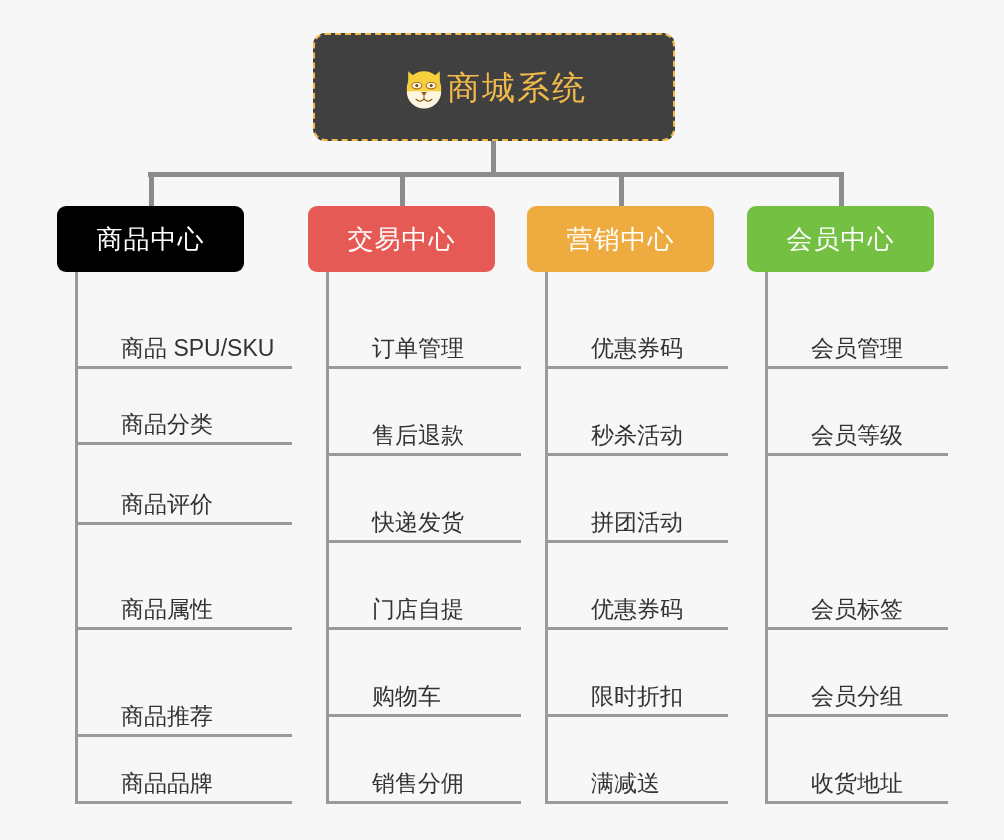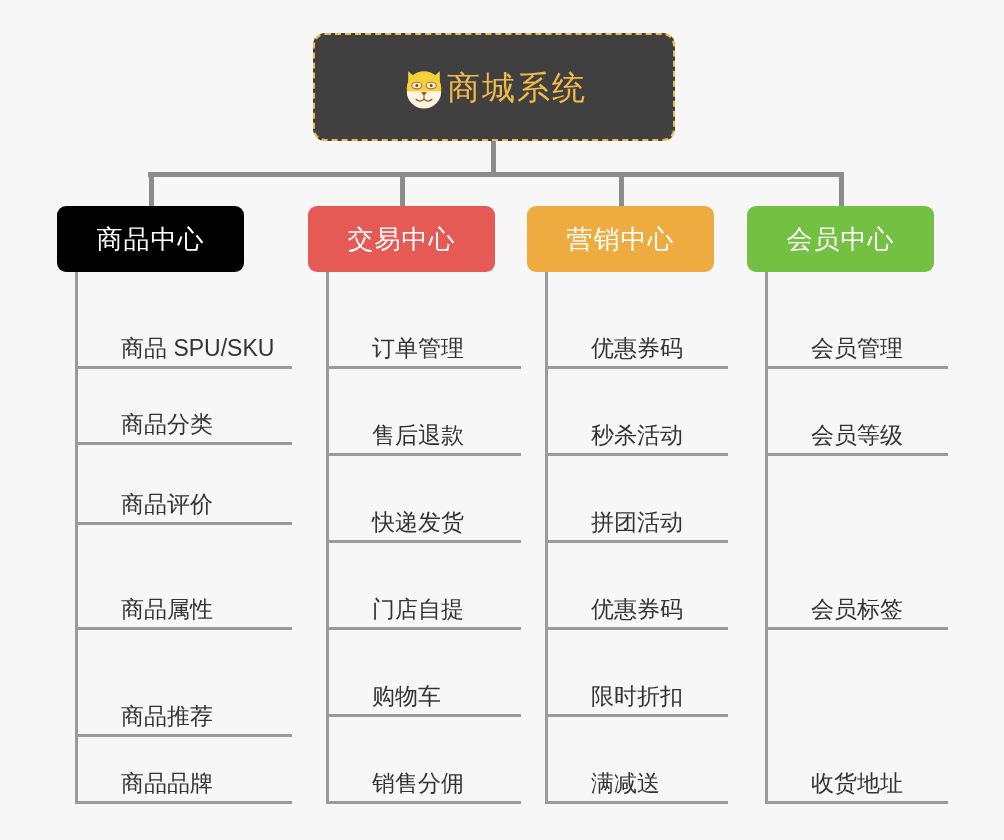--- a/index.html
+++ b/index.html
@@ -267,20 +267,24 @@
           <span class="leaf-label">会员管理</span>
         </div>
         <div class="leaf" style="top: 87px;">
           <div class="leaf-rule" style="width: 183px;"></div>
           <span class="leaf-label">会员等级</span>
         </div>
         <div class="leaf" style="top: 261px;">
           <div class="leaf-rule" style="width: 183px;"></div>
           <span class="leaf-label">会员标签</span>
         </div>
+        <div class="leaf" style="top: 348px;">
+          <div class="leaf-rule" style="width: 183px;"></div>
+          <span class="leaf-label">会员分组</span>
+        </div>
         <div class="leaf" style="top: 435px;">
           <div class="leaf-rule" style="width: 183px;"></div>
           <span class="leaf-label">收货地址</span>
         </div>
       </div>
     </div>
 
 </div>
 
 </body></html>

